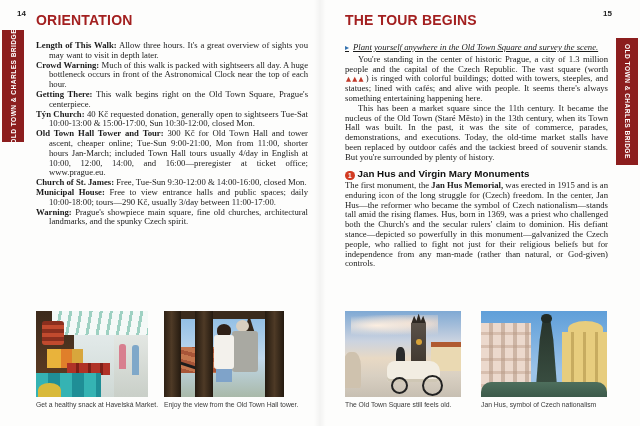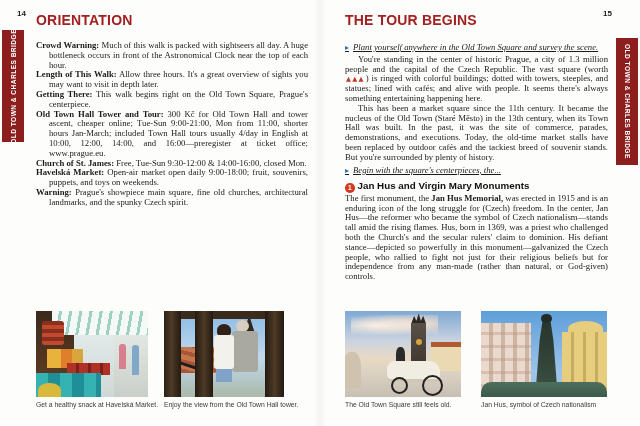--- a/index.html
+++ b/index.html
@@ -109,26 +109,27 @@
 <div class="spread">
   <div class="gutter"></div>
 
   <span class="pagenum" id="pn-left">14</span>
   <div class="chapter-tab" id="tab-left">
     <span>OLD TOWN &amp; CHARLES BRIDGE</span>
   </div>
   <h1 id="title-left">ORIENTATION</h1>
 
   <div class="body-col" id="body-left">
+    <p class="entry"><b>Length of This Walk:</b> <span>Allow three hours. It's a great overview of sights you may want to visit in depth later.</span></p>
     <p class="entry"><b>Crowd Warning:</b> <span>Much of this walk is packed with sightseers all day. A huge bottleneck occurs in front of the Astronomical Clock near the top of each hour.</span></p>
-    <p class="entry"><b>Length of This Walk:</b> <span>Allow three hours. It's a great overview of sights you may want to visit in depth later.</span></p>
     <p class="entry"><b>Getting There:</b> <span>This walk begins right on the Old Town Square, Prague's centerpiece.</span></p>
+    <p class="entry"><b>Týn Church:</b> <span>40 Kč requested donation, generally open to sightseers Tue-Sat 10:00-13:00 &amp; 15:00-17:00, Sun 10:30-12:00, closed Mon.</span></p>
     <p class="entry"><b>Old Town Hall Tower and Tour:</b> <span>300 Kč for Old Town Hall and tower ascent, cheaper online; Tue-Sun 9:00-21:00, Mon from 11:00, shorter hours Jan-March; included Town Hall tours usually 4/day in English at 10:00, 12:00, 14:00, and 16:00—preregister at ticket office; www.prague.eu.</span></p>
     <p class="entry"><b>Church of St. James:</b> <span>Free, Tue-Sun 9:30-12:00 &amp; 14:00-16:00, closed Mon.</span></p>
-    <p class="entry"><b>Havelská Market:</b> <span>Open-air market open daily 9:00-18:00; fruit, souvenirs, puppets, and toys on weekends.</span></p>
+    <p class="entry"><b>Municipal House:</b> <span>Free to view entrance halls and public spaces; daily 10:00-18:00; tours—290 Kč, usually 3/day between 11:00-17:00.</span></p>
     <p class="entry"><b>Warning:</b> <span>Prague's showpiece main square, fine old churches, architectural landmarks, and the spunky Czech spirit.</span></p>
   </div>
 
   <div class="photo" id="ph1">
     <div class="p1-dark"></div>
     <div class="p1-awning"></div>
     <div class="p1-reds"></div>
     <div class="p1-walk"></div>
     <div class="p1-fruit"></div>
     <div class="p1-berry"></div>
@@ -157,21 +158,20 @@
   <span class="pagenum" id="pn-right">15</span>
   <div class="chapter-tab" id="tab-right">
     <span>OLD TOWN &amp; CHARLES BRIDGE</span>
   </div>
   <h1 id="title-right">THE TOUR BEGINS</h1>
 
   <div class="body-col" id="body-right">
     <p class="dir"><span class="arrow">▸</span><span>Plant yourself anywhere in the Old Town Square and survey the scene.</span></p>
     <p class="para indent"><span>You're standing in the center of historic Prague, a city of 1.3 million people and the capital of the Czech Republic. The vast square (worth </span><span class="tri">▲▲▲</span><span>) is ringed with colorful buildings; dotted with towers, steeples, and statues; lined with cafés; and alive with people. It seems there's always something entertaining happening here.</span></p>
     <p class="para indent">This has been a market square since the 11th century. It became the nucleus of the Old Town (Staré Město) in the 13th century, when its Town Hall was built. In the past, it was the site of commerce, parades, demonstrations, and executions. Today, the old-time market stalls have been replaced by outdoor cafés and the tackiest breed of souvenir stands. But you're surrounded by plenty of history.</p>
-    <p class="dir"><span class="arrow">▸</span><span>Begin with the square's centerpieces, the...</span></p>
     <h2><span class="num-circle">1</span><span>Jan Hus and Virgin Mary Monuments</span></h2>
     <p class="para"><span>The first monument, the </span><b>Jan Hus Memorial,</b><span> was erected in 1915 and is an enduring icon of the long struggle for (Czech) freedom. In the center, Jan Hus—the reformer who became the symbol of Czech nationalism—stands tall amid the rising flames. Hus, born in 1369, was a priest who challenged both the Church's and the secular rulers' claim to dominion. His defiant stance—depicted so powerfully in this monument—galvanized the Czech people, who rallied to fight not just for their religious beliefs but for independence from any man-made (rather than natural, or God-given) controls.</span></p>
   </div>
 
   <div class="photo" id="ph3">
     <div class="p3-cloud"></div>
     <div class="p3-tower-top"></div>
     <div class="p3-tower"></div>
     <div class="p3-clock"></div>
     <div class="p3-bldg"></div>

